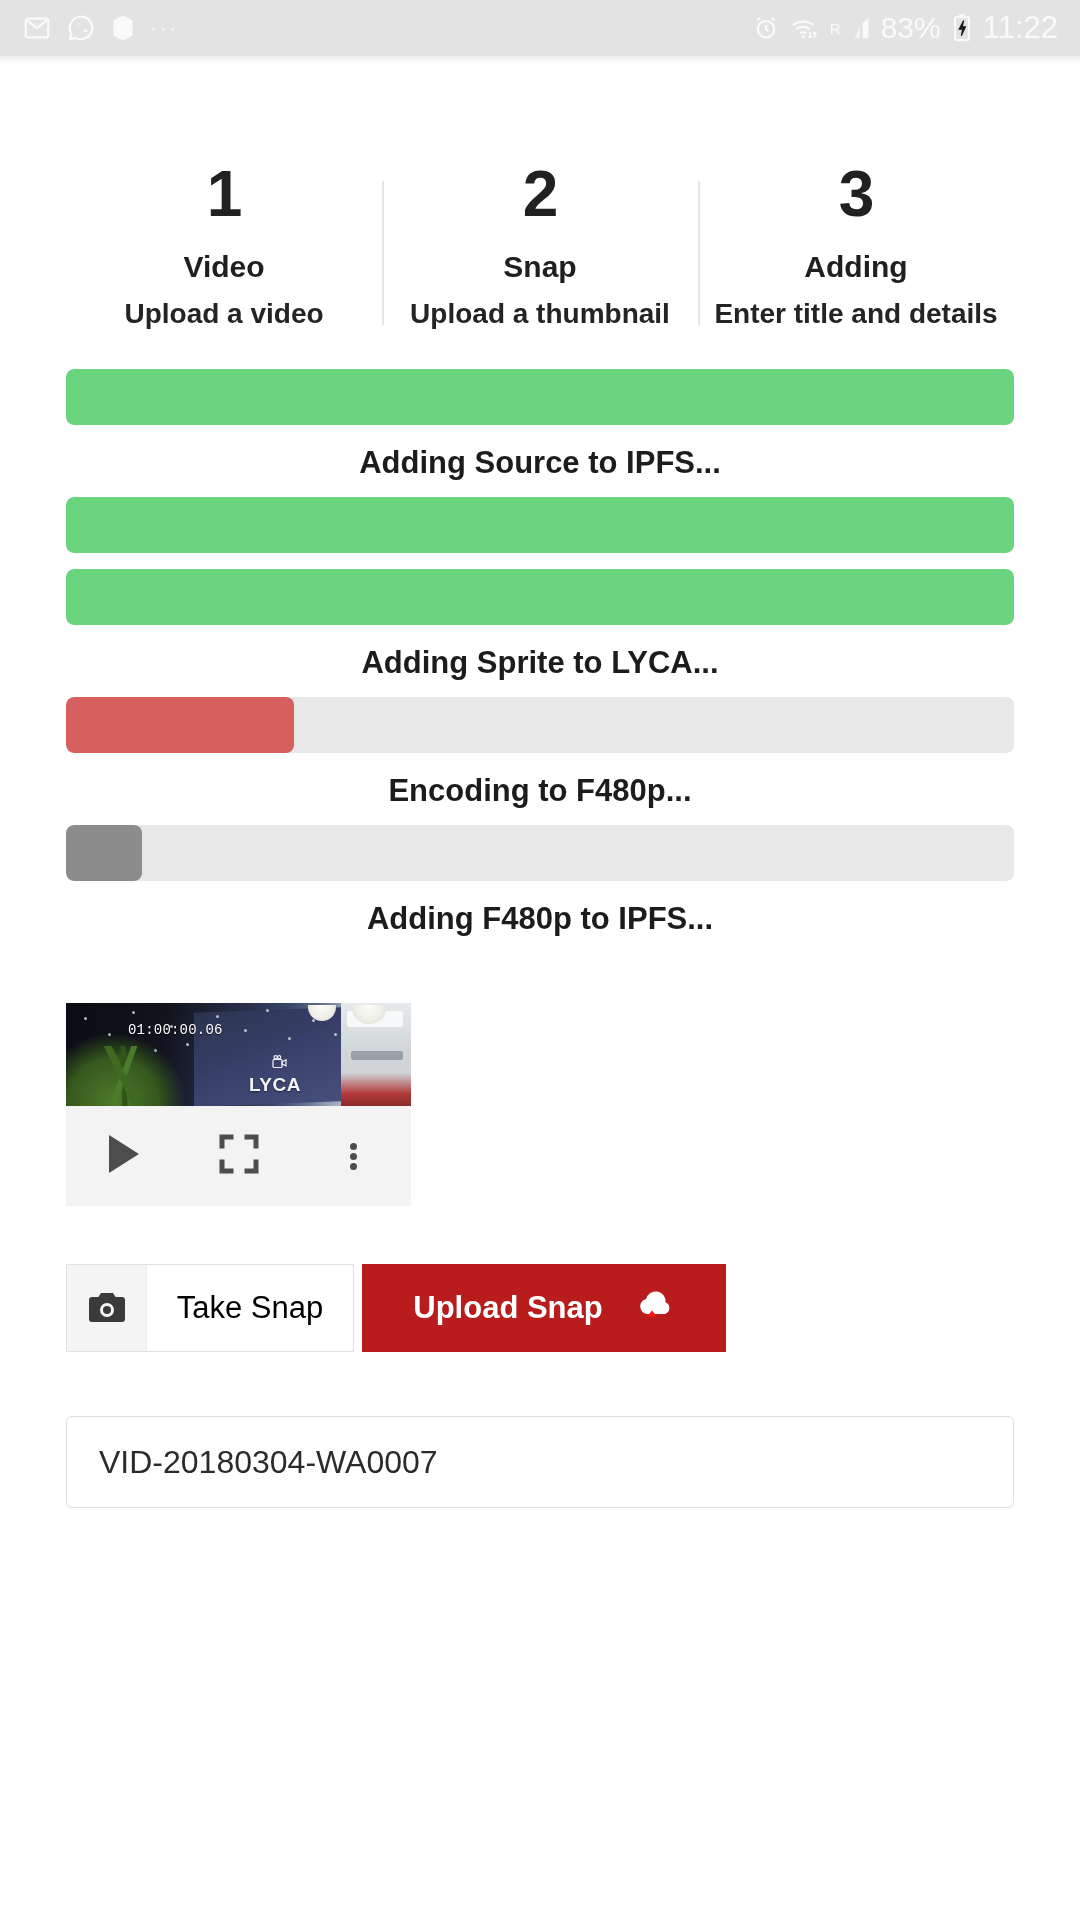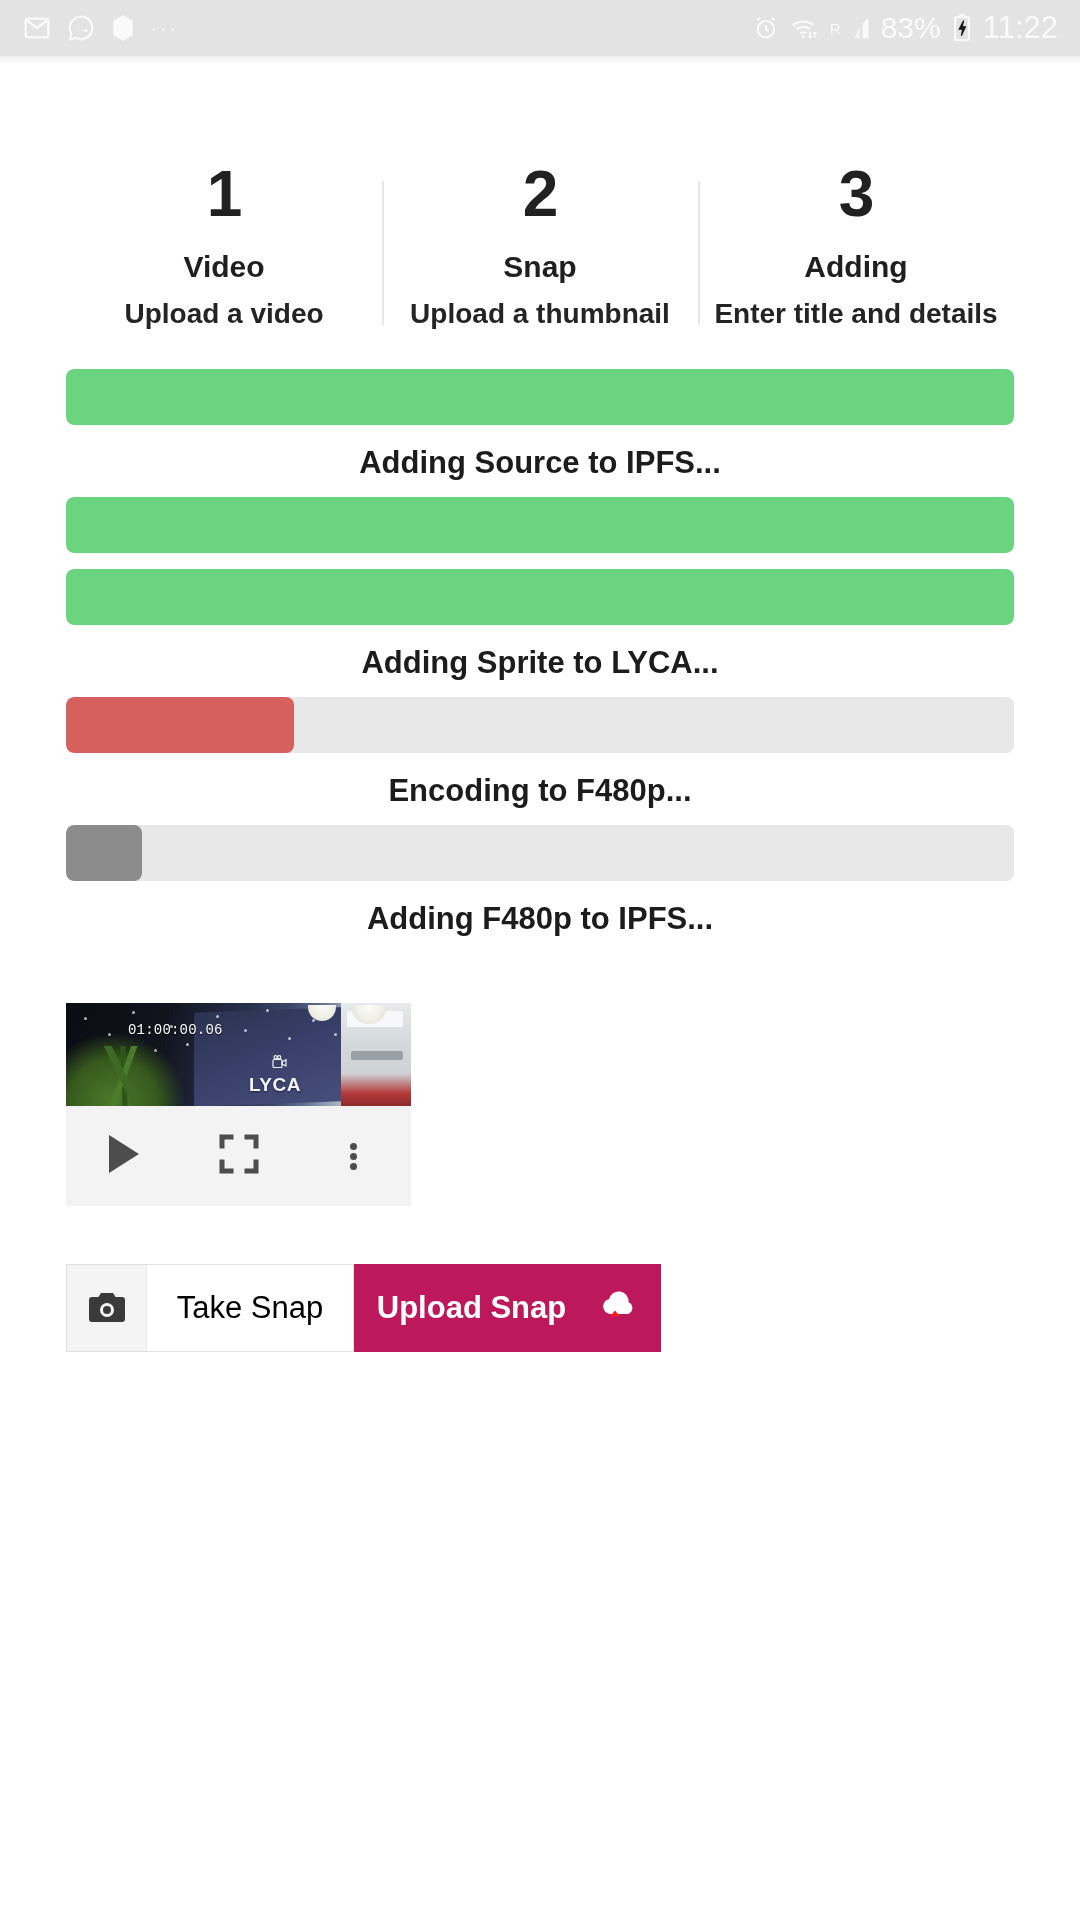--- a/index.html
+++ b/index.html
@@ -198,22 +198,23 @@
     border-right: 1px solid #ececec;
     display: flex; align-items: center; justify-content: center;
     color: #3a3a3a;
   }
   .take-snap-label {
     flex: 1;
     display: flex; align-items: center; justify-content: center;
     font-size: 31px; color: #000000;
   }
   .upload-snap {
-    width: 307px;
-    background: #be185d;
+    margin-left: 8px;
+    width: 364px;
+    background: #b91c1c;
     display: flex; align-items: center; justify-content: center;
     gap: 26px;
     color: #ffffff;
   }
   .upload-snap-label { font-size: 31px; font-weight: 700; }
 
   
   .field { margin-top: 64px; }
   .field-label {
     font-size: 31px; font-weight: 700; color: #1b1b1b;
@@ -429,15 +430,16 @@
       <span>
         <svg width="46" height="34" viewBox="0 0 46 34" fill="#ffffff">
           <path d="M36.5 13.2A9.8 9.8 0 0017.2 10 7.6 7.6 0 0018 25h18a6.3 6.3 0 00.5-11.8z"></path>
           <path d="M23 27.5l-5-6h10z" fill="#f71c1c" transform="rotate(180 23 24.5)"></path>
         </svg>
       </span>
     </div>
   </div>
 
   <div class="field">
+    <input class="field-input" type="text" placeholder="Title" value="VID-20180304-WA0007" style="">
   </div>
 
 </div>
 
 </body></html>

